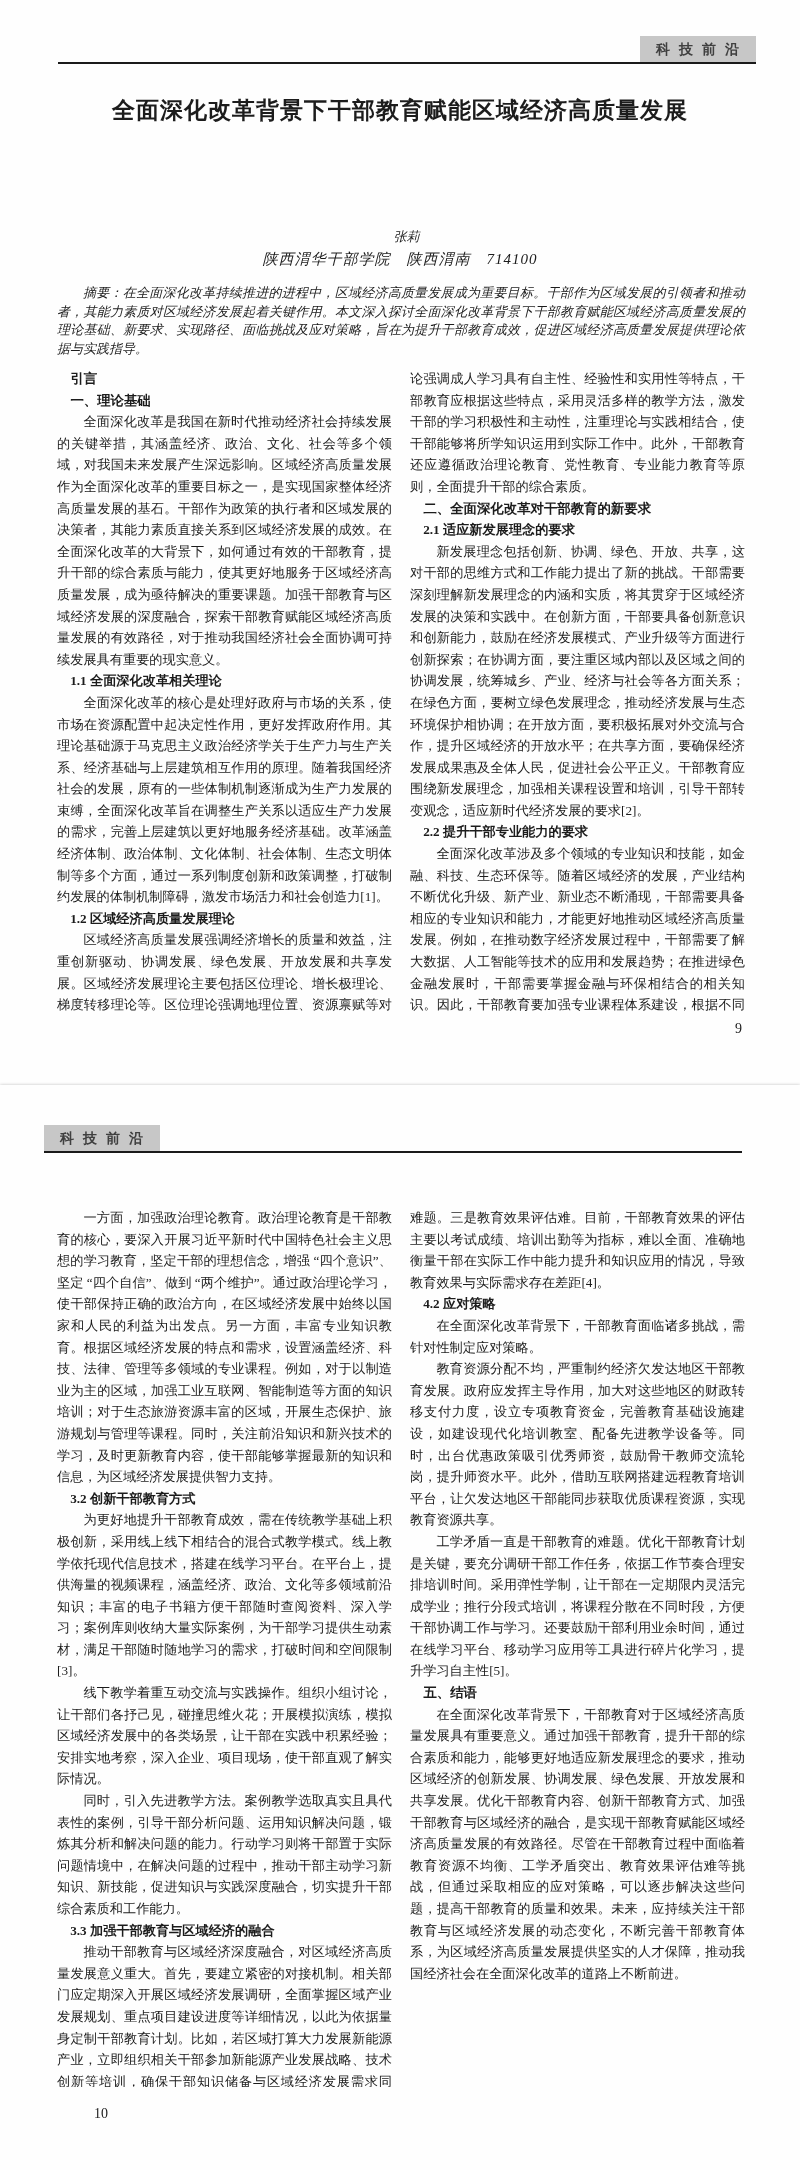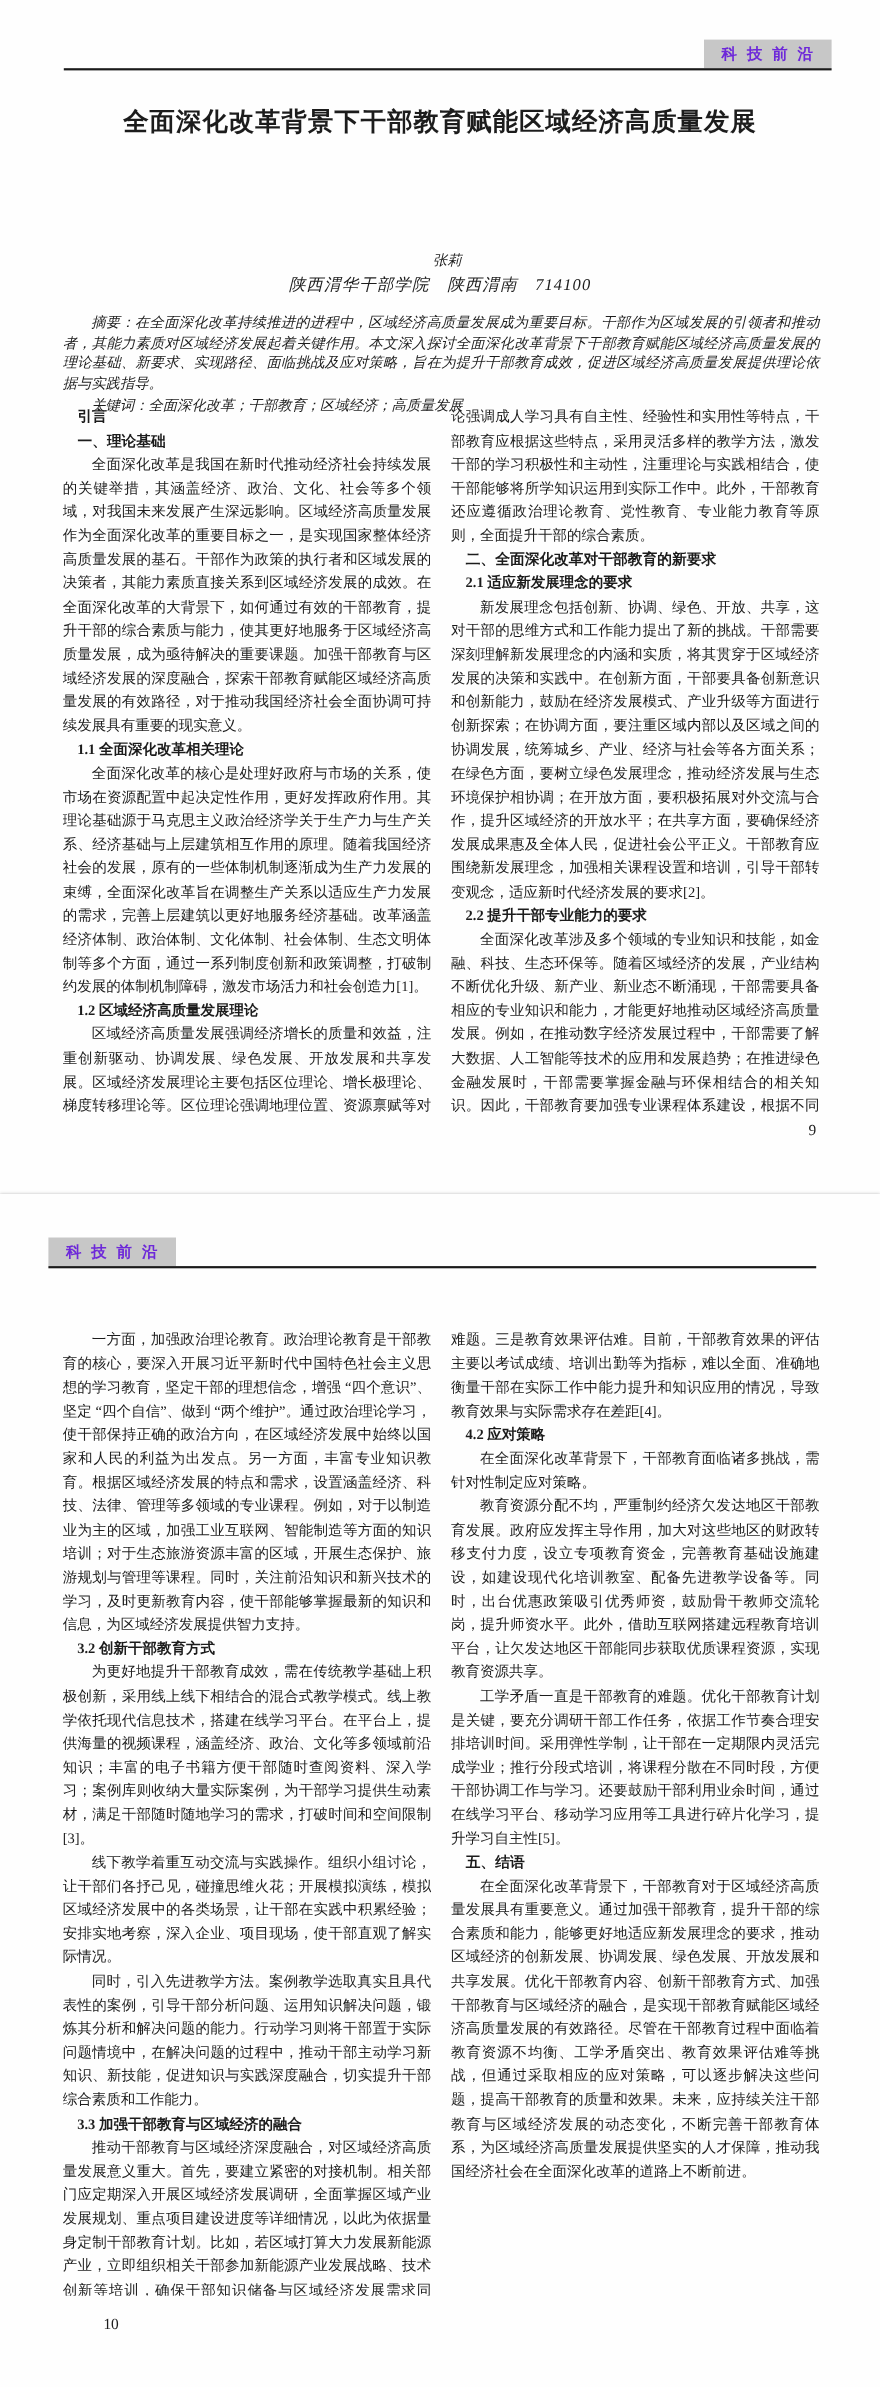--- a/index.html
+++ b/index.html
@@ -1,18 +1,18 @@
 <!DOCTYPE html>
 <html><head>
 <meta charset="utf-8">
 <style>
   html,body{margin:0;padding:0;}
   body{width:800px;background:#e9e9e9;font-family:"Liberation Serif","DejaVu Serif",serif;color:#1c1c1c;}
   .page{position:relative;width:800px;height:1085px;background:#fefefe;box-sizing:border-box;overflow:hidden;box-shadow:0 0 3px rgba(0,0,0,.25);}
-  .badge{position:absolute;background:#c7c7c7;color:#6d28d9;font-family:"Liberation Sans","DejaVu Sans",sans-serif;font-weight:bold;font-size:14px;letter-spacing:9px;padding:4px 8px 4px 16px;line-height:18px;}
+  .badge{position:absolute;background:#c7c7c7;color:#404040;font-family:"Liberation Sans","DejaVu Sans",sans-serif;font-weight:bold;font-size:14px;letter-spacing:9px;padding:4px 8px 4px 16px;line-height:18px;}
   .badge.right{right:44px;top:36px;}
   .badge.left{left:44px;top:40px;}
   .hrule{position:absolute;height:2px;background:#1a1a1a;}
   .p1rule{left:58px;right:44px;top:62px;}
   .p2rule{left:44px;right:58px;top:66px;}
   .title{position:absolute;left:55px;right:55px;top:92px;text-align:center;font-weight:bold;font-size:23px;line-height:38px;letter-spacing:1px;}
   .author{position:absolute;left:13px;right:0;top:228px;text-align:center;font-size:13px;font-style:italic;}
   .affiliation{position:absolute;left:0;right:0;top:250px;text-align:center;font-size:15px;font-style:italic;letter-spacing:1px;}
   .abstract{position:absolute;left:57px;right:55px;top:284px;font-size:13px;line-height:18.5px;font-style:italic;text-align:justify;}
   .abstract .lead{text-indent:2em;display:block;}
@@ -34,21 +34,20 @@
 <body>
 
 <div class="page">
   <div class="badge right">科技前沿</div>
   <div class="hrule p1rule"></div>
   <div class="title">全面深化改革背景下干部教育赋能区域经济高质量发展</div>
   <div class="author">张莉</div>
   <div class="affiliation">陕西渭华干部学院　陕西渭南　714100</div>
   <div class="abstract">
     <span class="lead">摘要：在全面深化改革持续推进的进程中，区域经济高质量发展成为重要目标。干部作为区域发展的引领者和推动者，其能力素质对区域经济发展起着关键作用。本文深入探讨全面深化改革背景下干部教育赋能区域经济高质量发展的理论基础、新要求、实现路径、面临挑战及应对策略，旨在为提升干部教育成效，促进区域经济高质量发展提供理论依据与实践指导。</span>
-    <div class="kwline">关键词：全面深化改革；干部教育；区域经济；高质量发展</div>
   </div>
   <div class="cols p1cols">
     <div class="col">
         <div class="blk h1">引言</div>
         <div class="blk h1">一、理论基础</div>
         <div class="blk p">全面深化改革是我国在新时代推动经济社会持续发展的关键举措，其涵盖经济、政治、文化、社会等多个领域，对我国未来发展产生深远影响。区域经济高质量发展作为全面深化改革的重要目标之一，是实现国家整体经济高质量发展的基石。干部作为政策的执行者和区域发展的决策者，其能力素质直接关系到区域经济发展的成效。在全面深化改革的大背景下，如何通过有效的干部教育，提升干部的综合素质与能力，使其更好地服务于区域经济高质量发展，成为亟待解决的重要课题。加强干部教育与区域经济发展的深度融合，探索干部教育赋能区域经济高质量发展的有效路径，对于推动我国经济社会全面协调可持续发展具有重要的现实意义。</div>
         <div class="blk h2">1.1 全面深化改革相关理论</div>
         <div class="blk p">全面深化改革的核心是处理好政府与市场的关系，使市场在资源配置中起决定性作用，更好发挥政府作用。其理论基础源于马克思主义政治经济学关于生产力与生产关系、经济基础与上层建筑相互作用的原理。随着我国经济社会的发展，原有的一些体制机制逐渐成为生产力发展的束缚，全面深化改革旨在调整生产关系以适应生产力发展的需求，完善上层建筑以更好地服务经济基础。改革涵盖经济体制、政治体制、文化体制、社会体制、生态文明体制等多个方面，通过一系列制度创新和政策调整，打破制约发展的体制机制障碍，激发市场活力和社会创造力[1]。</div>
         <div class="blk h2">1.2 区域经济高质量发展理论</div>
         <div class="blk p">区域经济高质量发展强调经济增长的质量和效益，注重创新驱动、协调发展、绿色发展、开放发展和共享发展。区域经济发展理论主要包括区位理论、增长极理论、梯度转移理论等。区位理论强调地理位置、资源禀赋等对区域经济发展的影响；增长极理论认为区域经济发展应通过培育具有带动作用的增长极，实现区域经济的极化和扩散效应；梯度转移理论则主张产业和技术会从发达地区向欠发达地区梯度转移，促进区域经济的协调发展。在高质量发展阶段，区域经济发展更加注重创新能力的提升、产业结构的优化升级、生态环境的保护以及社会公平的实现，以实现经济、社会和环境的可持续发展。</div>

